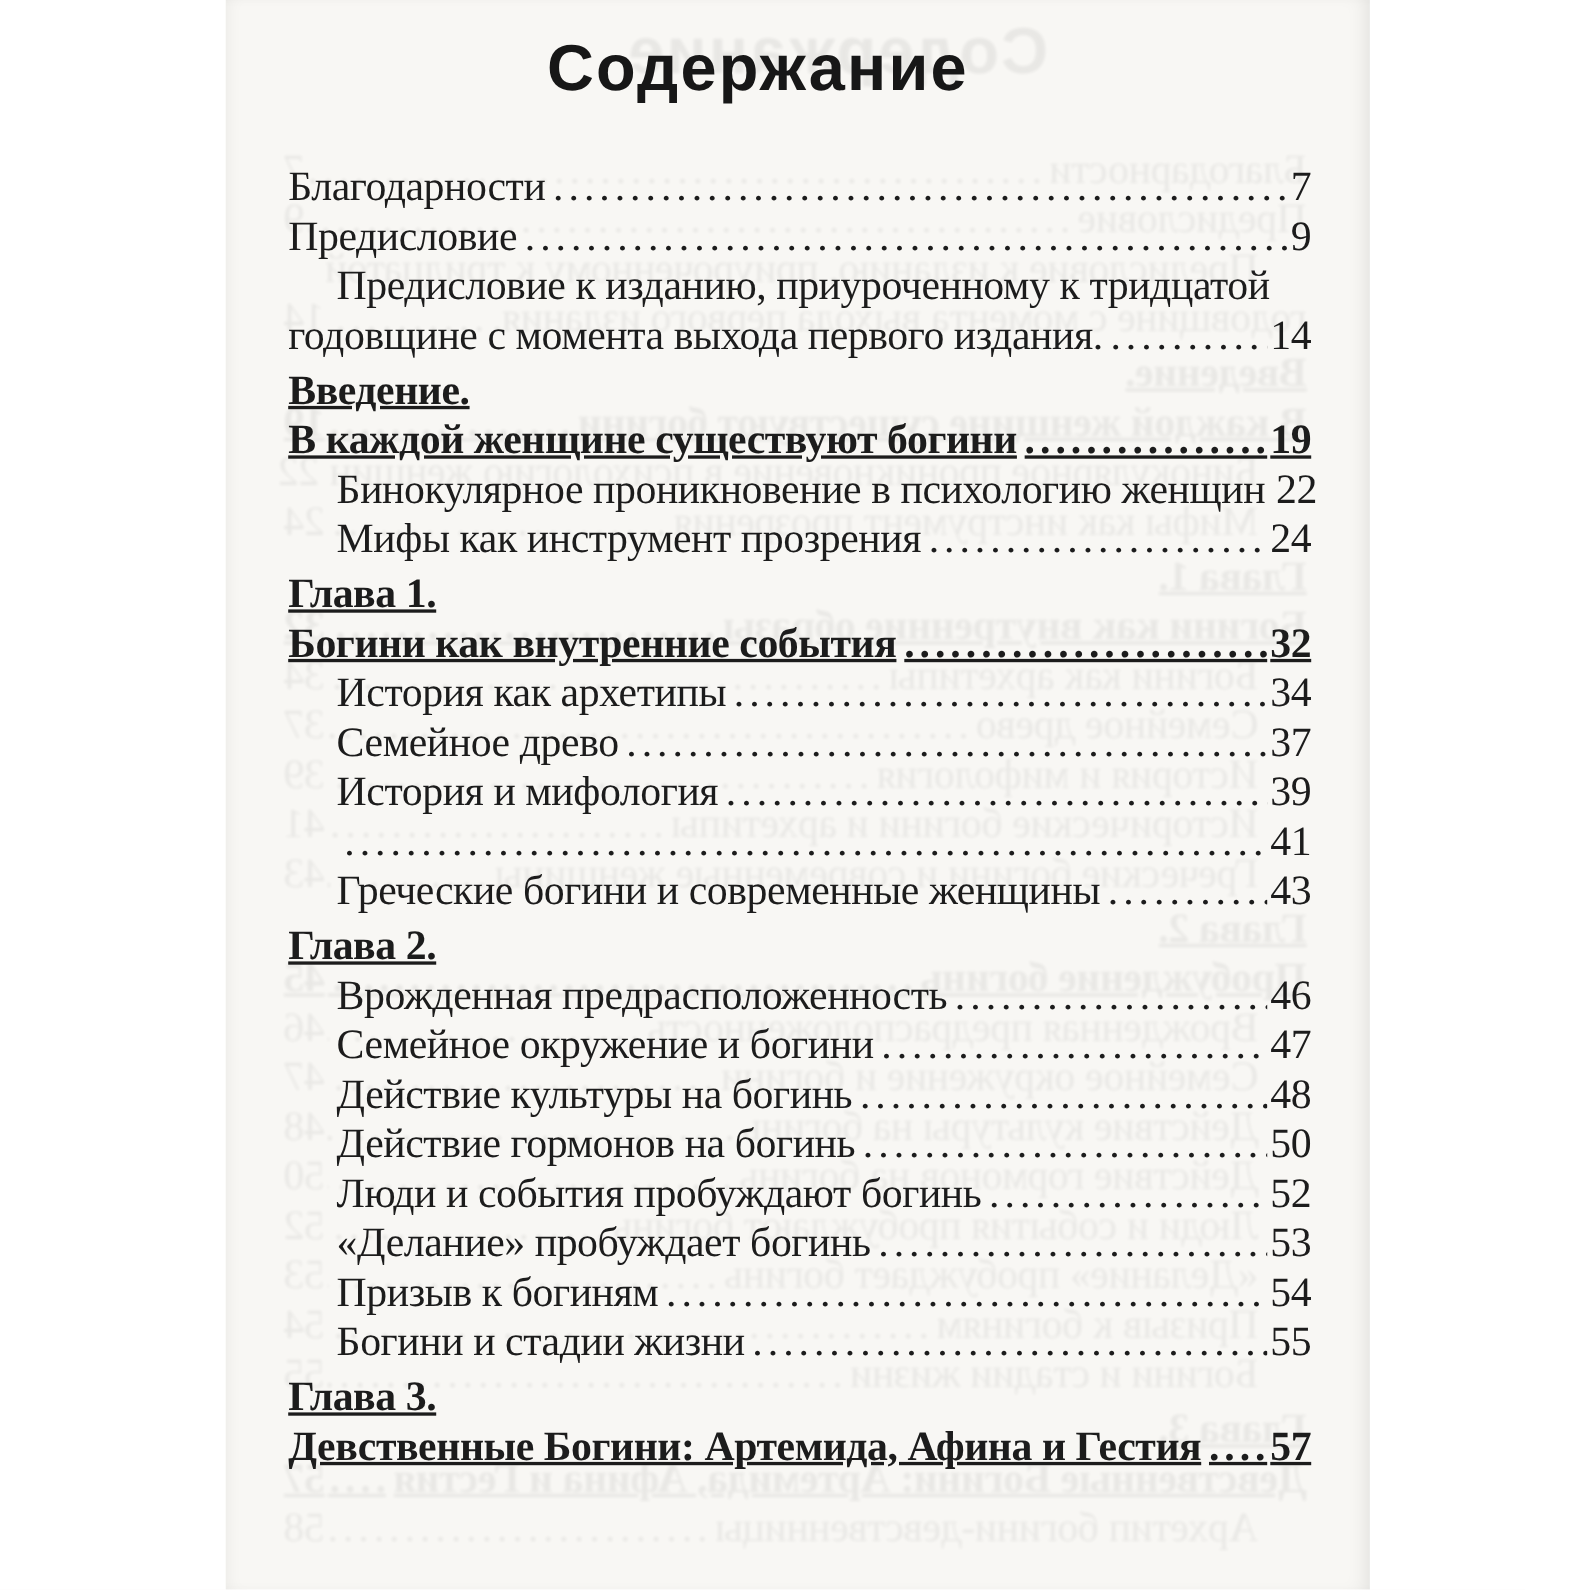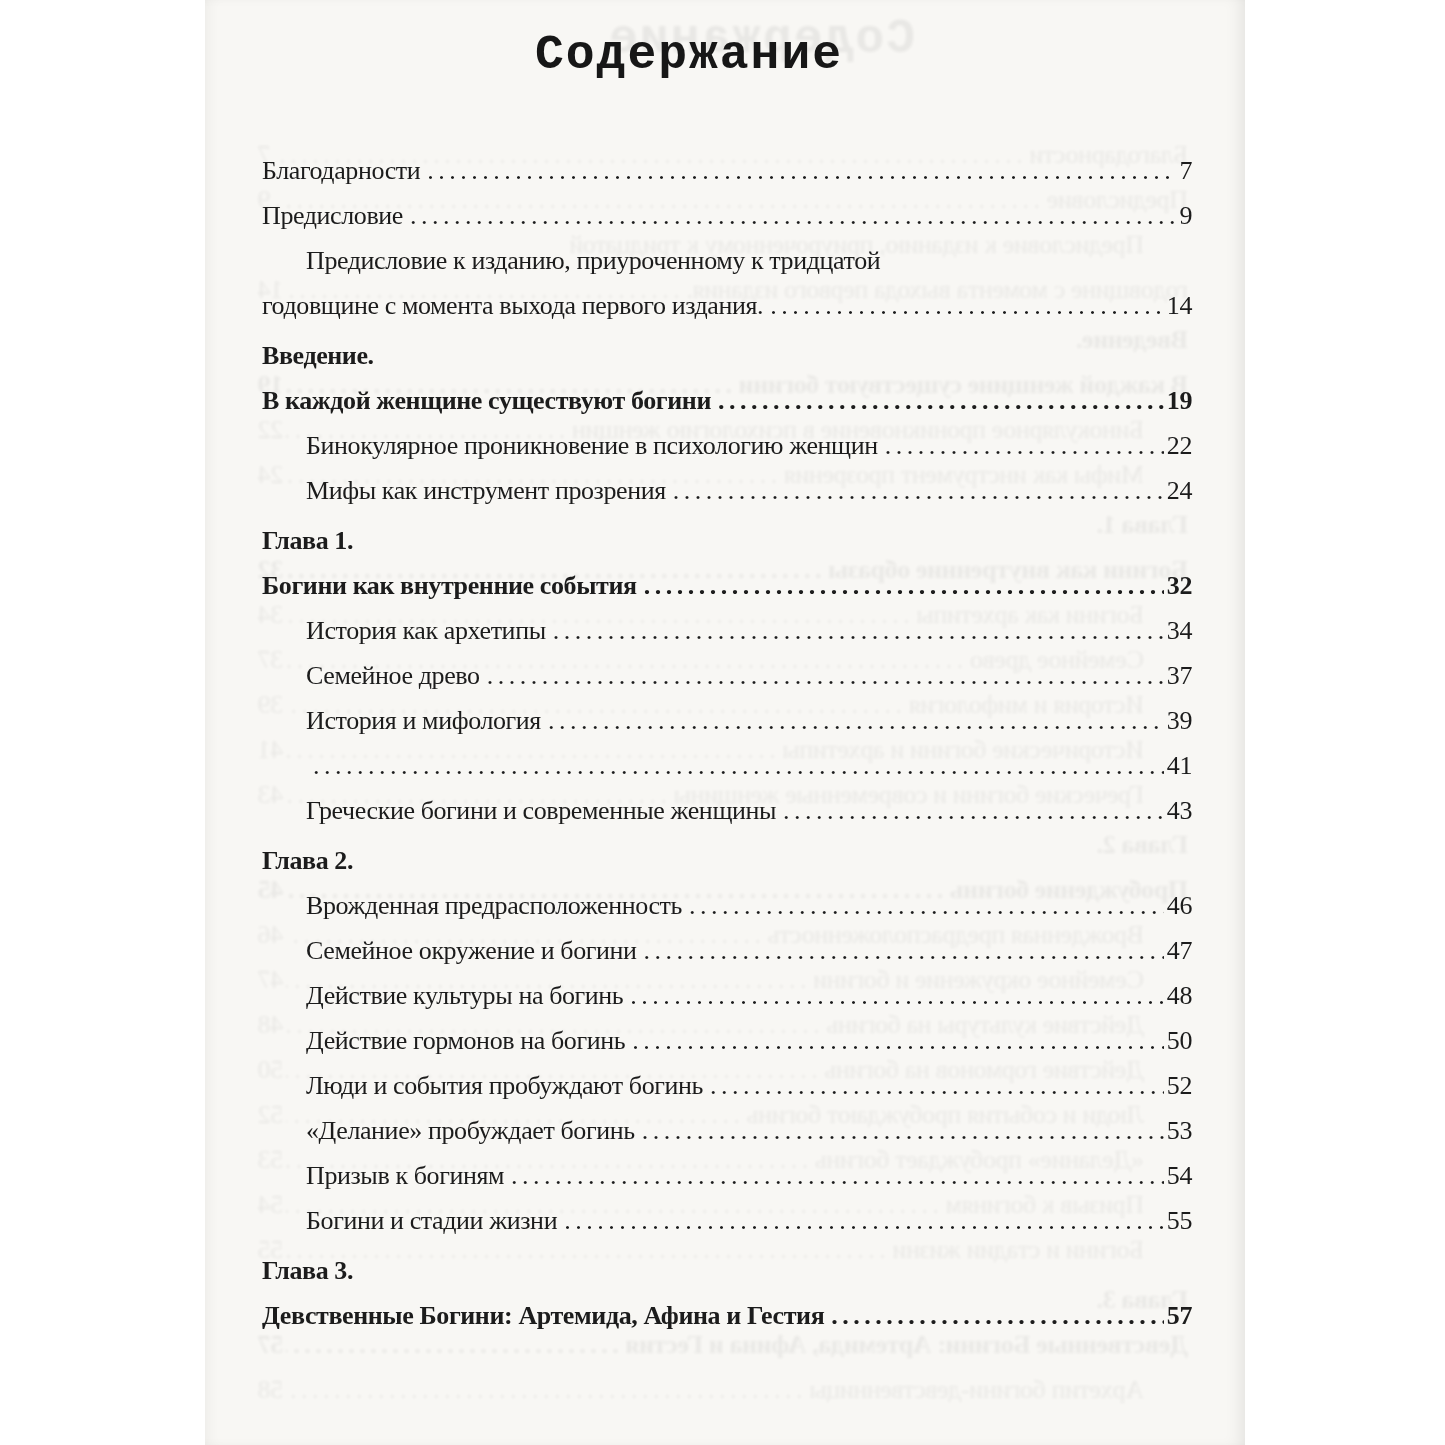--- a/index.html
+++ b/index.html
@@ -31,38 +31,38 @@
     z-index: 2;
   }
   .title {
     position: absolute;
     top: 28px;
     left: 0;
     width: 100%;
     margin: 0;
     text-align: center;
     transform: translateX(-36px);
-    font-family: Liberation Mono, monospace;
+    font-family: Liberation Sans, sans-serif;
     font-weight: 700;
-    font-size: 48px;
+    font-size: 59px;
     letter-spacing: 2px;
     color: #171717;
   }
   .toc {
     position: absolute;
     left: 57px;
     top: 148px;
     width: 930px;
   }
   .entry {
-    font-size: 26px;
+    font-size: 38px;
     line-height: 45px;
     letter-spacing: -0.4px;
   }
-  .entry.bold { font-weight: 700; }
+  .entry.bold { font-weight: 700; text-decoration: underline; }
   .entry.has-heading { margin-top: 5px; }
   .entry.indent .row,
   .entry.indent .preline { padding-left: 44px; }
   .heading { white-space: nowrap; }
   .preline { white-space: nowrap; margin-left: 44px; }
   .row {
     display: flex;
     align-items: baseline;
   }
   .row .text { white-space: nowrap; flex: 0 0 auto; }

